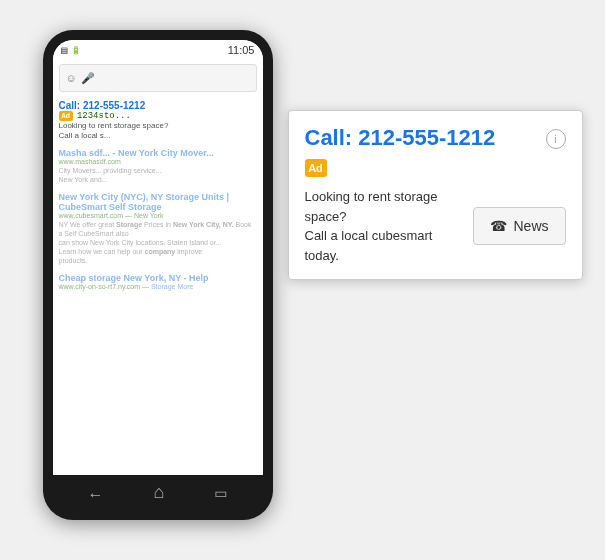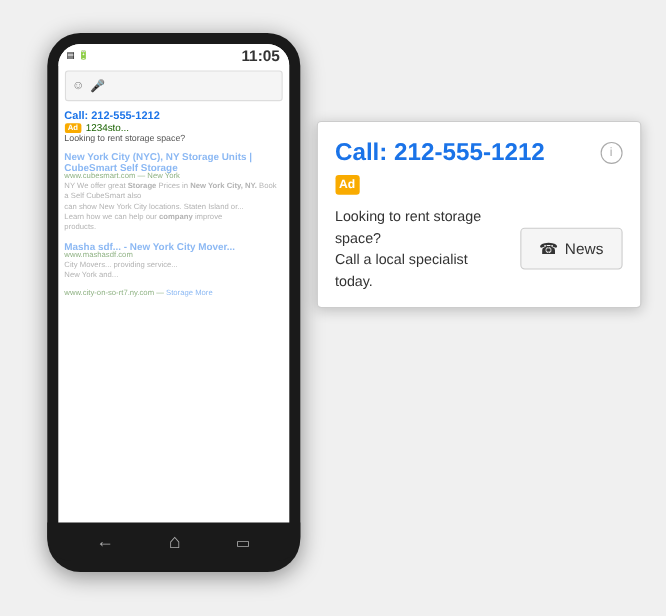--- a/index.html
+++ b/index.html
@@ -53,22 +53,22 @@
       height: 20px;
     }
 
     .status-left {
       display: flex;
       align-items: center;
       gap: 3px;
     }
 
     .status-right {
-      font-size: 14px;
-      font-weight: bold;
+      font-size: 11px;
+      font-weight: normal;
       color: #333;
     }
 
     
     .search-bar {
       background: #f5f5f5;
       border: 1px solid #ddd;
       margin: 4px 6px;
       border-radius: 3px;
       display: flex;
@@ -303,45 +303,47 @@
 
       <div class="search-bar">
         <span class="search-person-icon">☺</span>
         <span class="mic-icon">🎤</span>
       </div>
 
       <div class="results-area">
 
         <div class="ad-result">
           <div style="color:#1a73e8; font-size:10px; font-weight:bold;">Call: 212-555-1212</div>
-          <div style="display:flex; align-items:flex-end; gap:2px;">
+          <div style="display:flex; align-items:flex-end; gap:2px;font-family:Liberation Mono, monospace;">
             <span class="ad-badge-small">Ad</span>
             <span class="ad-domain-small">1234sto...</span>
           </div>
           <div class="ad-desc-small">Looking to rent storage space?</div>
+          <div class="ad-desc-small">Call a local s...</div>
+        </div>
+
+        <div class="result-item" style="opacity:0.5;">
+          <div class="result-title">Masha sdf... - New York City Mover...</div>
+          <div class="result-url">www.mashasdf.com</div>
+          <div class="result-desc">City Movers... providing service...<br>New York and...</div>
         </div>
 
         <div class="result-item" style="opacity:0.5;">
           <div class="result-title">New York City (NYC), NY Storage Units | CubeSmart Self Storage</div>
           <div class="result-url">www.cubesmart.com — New York</div>
           <div class="result-desc">
             NY We offer great <span class="bold">Storage</span> Prices in <span class="bold">New York City, NY.</span> Book a Self CubeSmart also<br>
             can show New York City locations. Staten Island or...<br>
             Learn how we can help our <span class="bold">company</span> improve<br>
             products.
           </div>
         </div>
 
         <div class="result-item" style="opacity:0.5;">
-          <div class="result-title">Masha sdf... - New York City Mover...</div>
-          <div class="result-url">www.mashasdf.com</div>
-          <div class="result-desc">City Movers... providing service...<br>New York and...</div>
-        </div>
-
-        <div class="result-item" style="opacity:0.5;">
+          <div class="result-title">Cheap storage New York, NY - Help</div>
           <div class="result-url">www.city-on-so-rt7.ny.com — <span style="color:#1a73e8;">Storage More</span></div>
         </div>
 
       </div>
 
       <div class="bottom-nav">
         <div class="nav-item active">
           <span class="nav-icon" style="color:#c00;">🔍</span>
           <span>Web</span>
         </div>
@@ -372,21 +374,21 @@
       <div class="info-icon">i</div>
     </div>
 
     <div class="popup-ad-row">
       <span class="ad-badge">Ad</span>
     </div>
 
     <div class="popup-body">
       <div class="popup-description">
         <div>Looking to rent storage space?</div>
-        <div>Call a local specialist today.</div>
+        <div>Call a local cubesmart today.</div>
       </div>
       <button class="call-button">
         <span>☎</span>
         <span>News</span>
       </button>
     </div>
 
   </div>
 
 </div>

